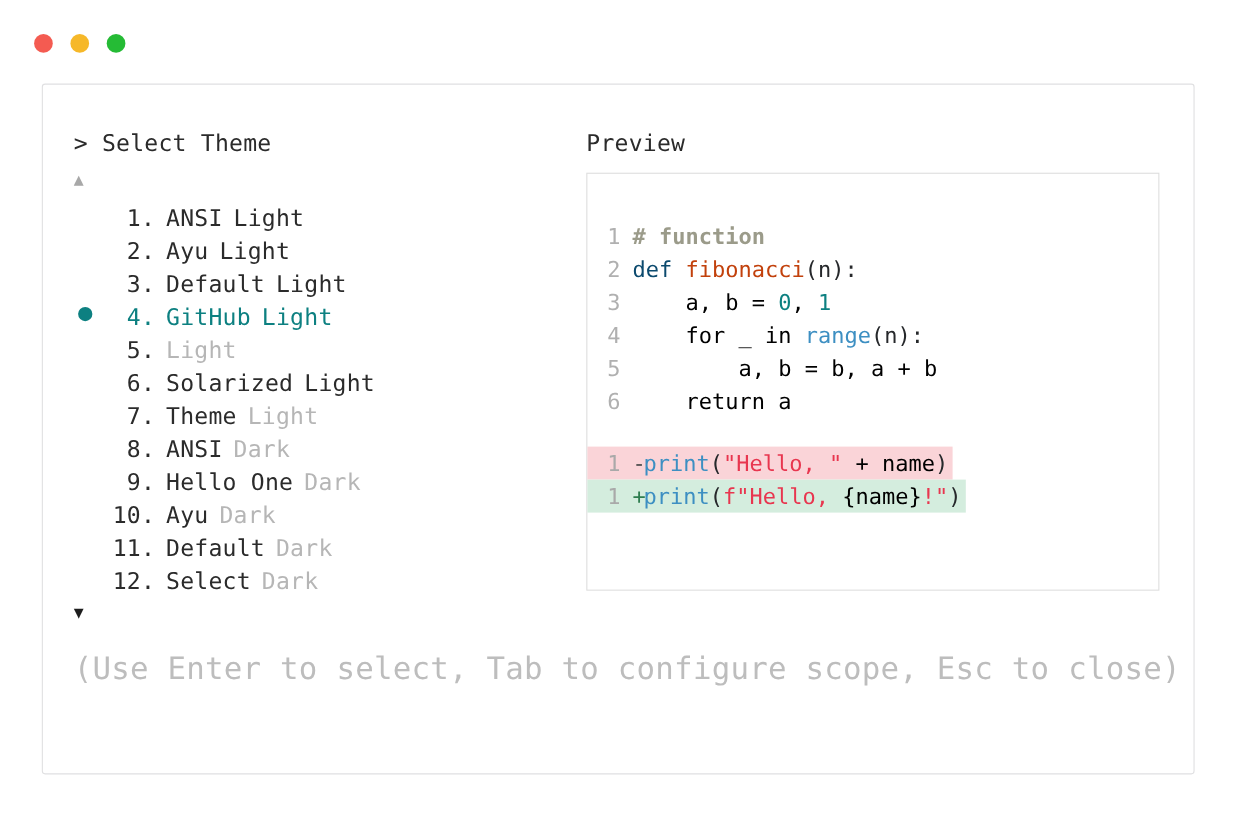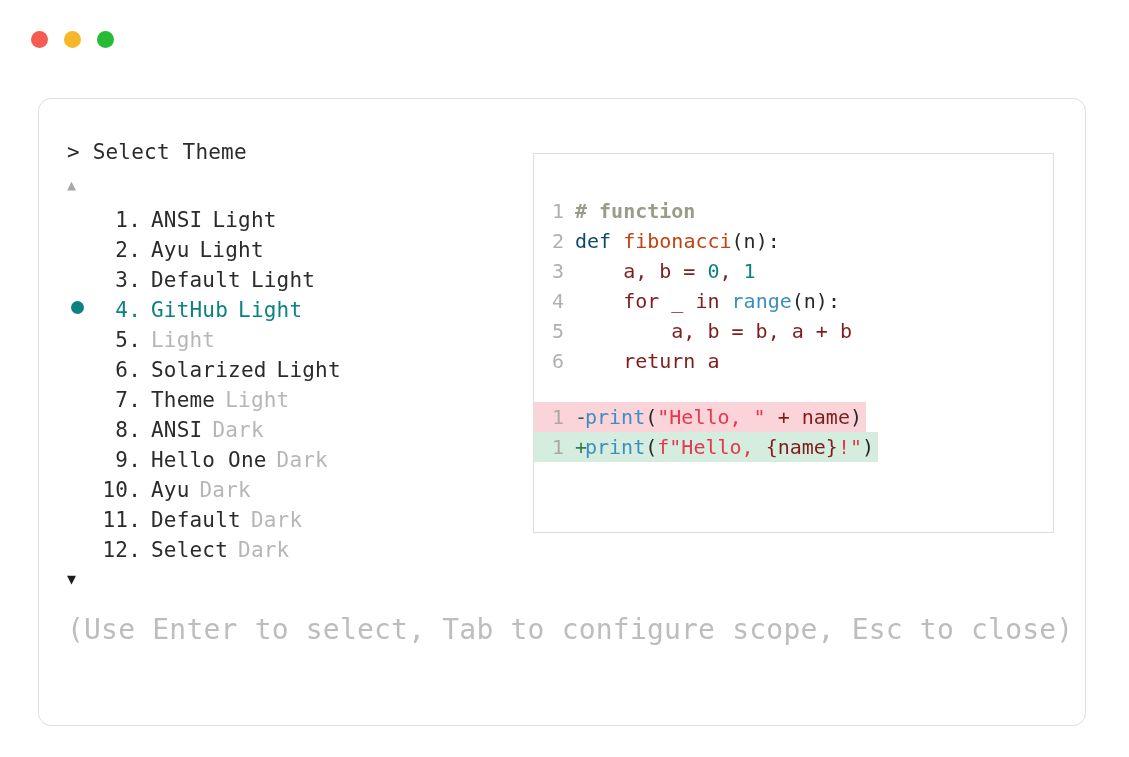--- a/index.html
+++ b/index.html
@@ -31,26 +31,26 @@
     border-radius: 50%;
   }
   .dot.red    { background: #f45b51; }
   .dot.yellow { background: #f6b829; }
   .dot.green  { background: #25bb35; }
 
   
   .card {
     position: absolute;
     left: 38px;
-    top: 98px;
+    top: 76px;
     width: 1048px;
     height: 628px;
     box-sizing: border-box;
     border: 1.5px solid #e0e0e2;
-    border-radius: 13px;
+    border-radius: 3px;
     background: #ffffff;
   }
 
   .card-inner {
     position: absolute;
     left: 0; top: 0; right: 0; bottom: 0;
     padding: 40px 28px 24px 28px;
     box-sizing: border-box;
   }
 
@@ -183,21 +183,21 @@
   .diff-line .sign { width: 10px; flex: 0 0 10px; color: #4f4f4f; }
   .diff-line.add .sign { color: #2e7d4f; }
 
   
   .tok-comment { color: #9b9b8a; font-weight: bold; }
   .tok-kw      { color: #0c4a6e; text-align: right; }
   .tok-fn      { color: #c2410c; }
   .tok-num     { color: #0d8081; }
   .tok-builtin { color: #3d8fc2; }
   .tok-str     { color: #e8364f; }
-  .tok-plain   { color: #7f1d1d; }
+  .tok-plain   { color: #000000; }
   .tok-punct   { color: #26282b; }
 
   
   .footer-hint {
     margin-top: 26px;
     font-size: 28px;
     line-height: 26px;
     color: #bdbdbd;
     letter-spacing: 0.2px;
     white-space: pre;
@@ -236,20 +236,21 @@
             <li class="theme-row"><span class="bullet-cell"></span><span class="idx">11.</span><span class="name">Default</span><span class="variant dim">Dark</span></li>
             <li class="theme-row"><span class="bullet-cell"></span><span class="idx">12.</span><span class="name">Select</span><span class="variant dim">Dark</span></li>
           </ul>
 
         <div class="scroll-arrow down">▼</div>
 
       </div>
 
       <div class="col-right">
 
+        <div class="heading">Preview</div>
 
         <div class="preview-panel">
           <div class="code" id="code-block"><div class="code-line"><span class="ln">1</span><span class="src"><span class="tok-comment"># function</span></span></div><div class="code-line"><span class="ln">2</span><span class="src"><span class="tok-kw">def </span><span class="tok-fn">fibonacci</span><span class="tok-punct">(n):</span></span></div><div class="code-line"><span class="ln">3</span><span class="src"><span class="tok-plain">    a, b = </span><span class="tok-num">0</span><span class="tok-plain">, </span><span class="tok-num">1</span></span></div><div class="code-line"><span class="ln">4</span><span class="src"><span class="tok-plain">    for _ in </span><span class="tok-builtin">range</span><span class="tok-punct">(n):</span></span></div><div class="code-line"><span class="ln">5</span><span class="src"><span class="tok-plain">        a, b = b, a + b</span></span></div><div class="code-line"><span class="ln">6</span><span class="src"><span class="tok-plain">    return a</span></span></div><div class="code-gap"></div><div class="diff-wrap"><div class="diff-line del"><span class="ln">1</span><span class="sign">-</span><span class="src"><span class="tok-builtin">print</span><span class="tok-punct">(</span><span class="tok-str">"Hello, "</span><span class="tok-plain"> + name</span><span class="tok-punct">)</span></span></div></div><div class="diff-wrap"><div class="diff-line add"><span class="ln">1</span><span class="sign">+</span><span class="src"><span class="tok-builtin">print</span><span class="tok-punct">(</span><span class="tok-str">f"Hello, </span><span class="tok-plain">{name}</span><span class="tok-str">!"</span><span class="tok-punct">)</span></span></div></div></div>
         </div>
 
       </div>
     </div>
 
     <div class="footer-hint">(Use Enter to select, Tab to configure scope, Esc to close)</div>
   </div>

